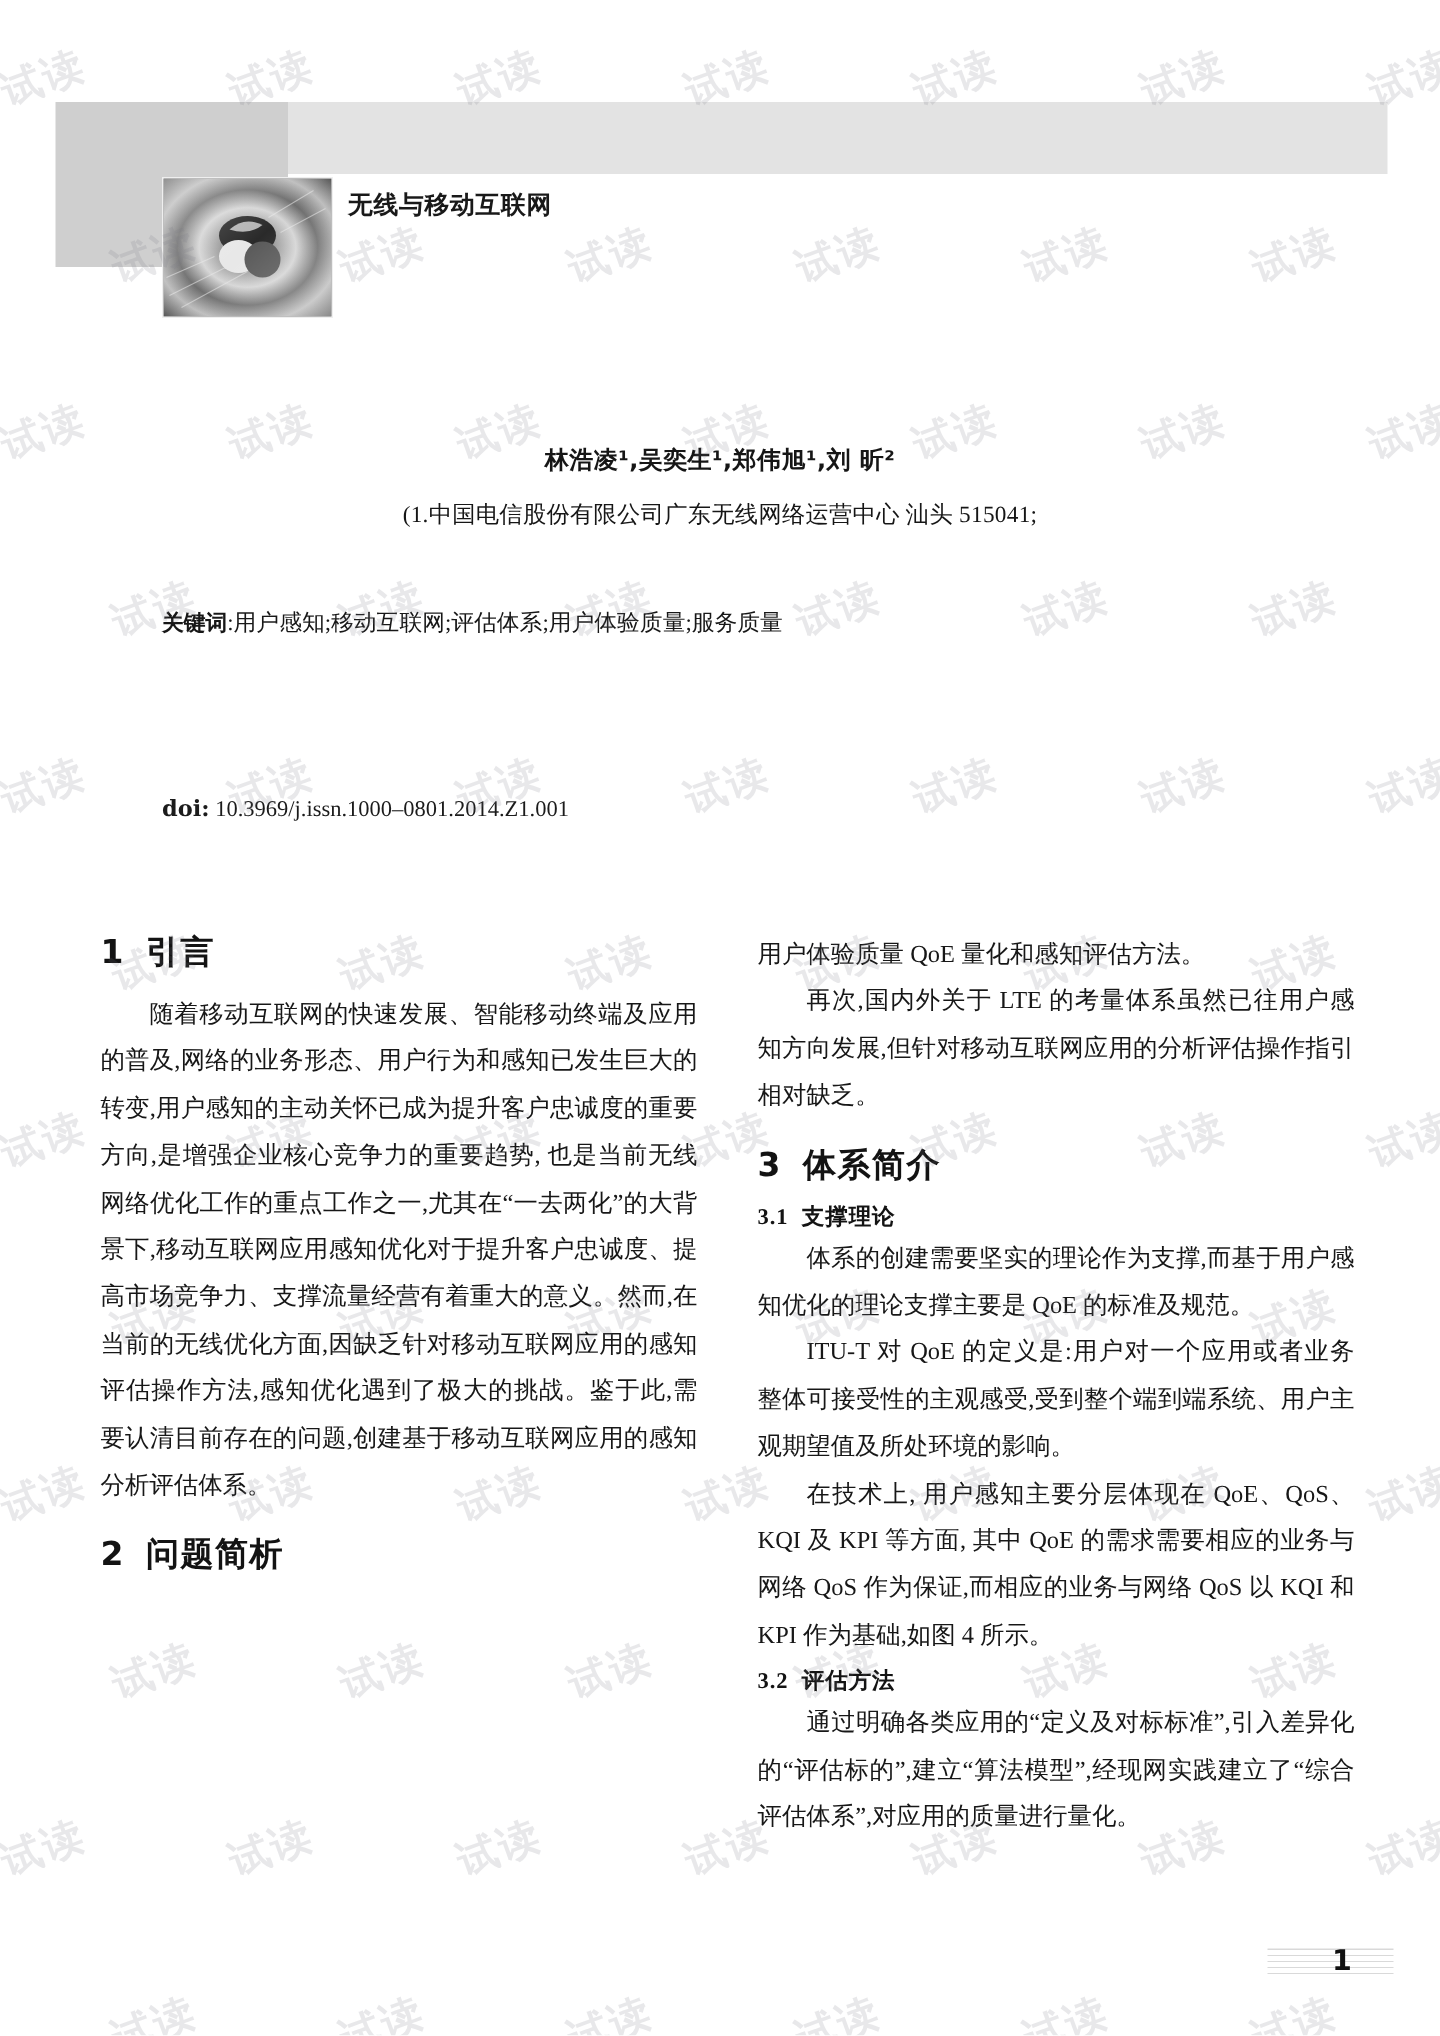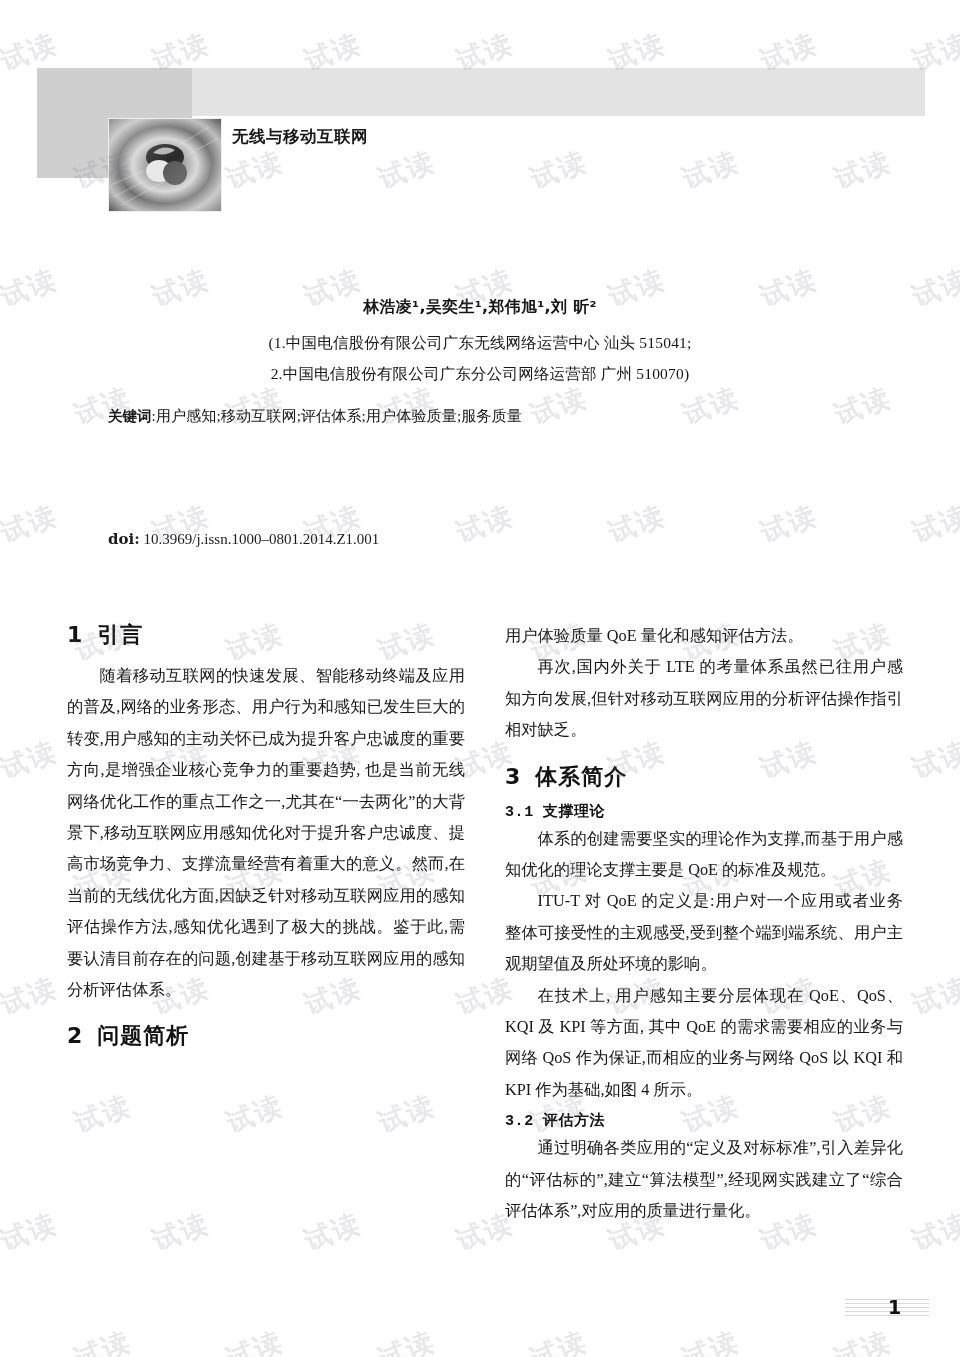--- a/index.html
+++ b/index.html
@@ -158,21 +158,21 @@
   h2.sec {
     font-family: "DejaVu Sans", sans-serif;
     font-size: 22px;
     font-weight: 700;
     margin: 0 0 10px 0;
     letter-spacing: 1px;
     color: #131313;
   }
   h2.sec .num { font-weight: 700; margin-right: 14px; }
   h3.sub {
-    font-family: Liberation Mono, monospace;
+    font-family: Liberation Serif, serif;
     font-size: 15px;
     font-weight: 700;
     margin: 6px 0 2px 0;
     letter-spacing: 0.6px;
     color: #131313;
   }
   h3.sub .num { font-weight: 600; margin-right: 9px; }
   p.body {
     margin: 0;
     font-family: "Liberation Serif", serif;
@@ -260,21 +260,20 @@
     </svg>
   </div>
 
   <div class="masthead-title">无线与移动互联网</div>
 
 
   <div class="authors">林浩凌¹,吴奕生¹,郑伟旭¹,刘  昕²</div>
 
   <div class="affil a1">(1.中国电信股份有限公司广东无线网络运营中心  汕头 515041;</div>
 
-  <div class="affil a2">2.中国电信股份有限公司广东分公司网络运营部  广州 510070)</div>
 
   <div class="abstract">
     <p class="kw"><span class="lbl">关键词</span><span>:用户感知;移动互联网;评估体系;用户体验质量;服务质量</span></p>
   </div>
 
   <div class="doi">
     <b>doi:</b>
     <span>10.3969/j.issn.1000–0801.2014.Z1.001</span>
   </div>
 

